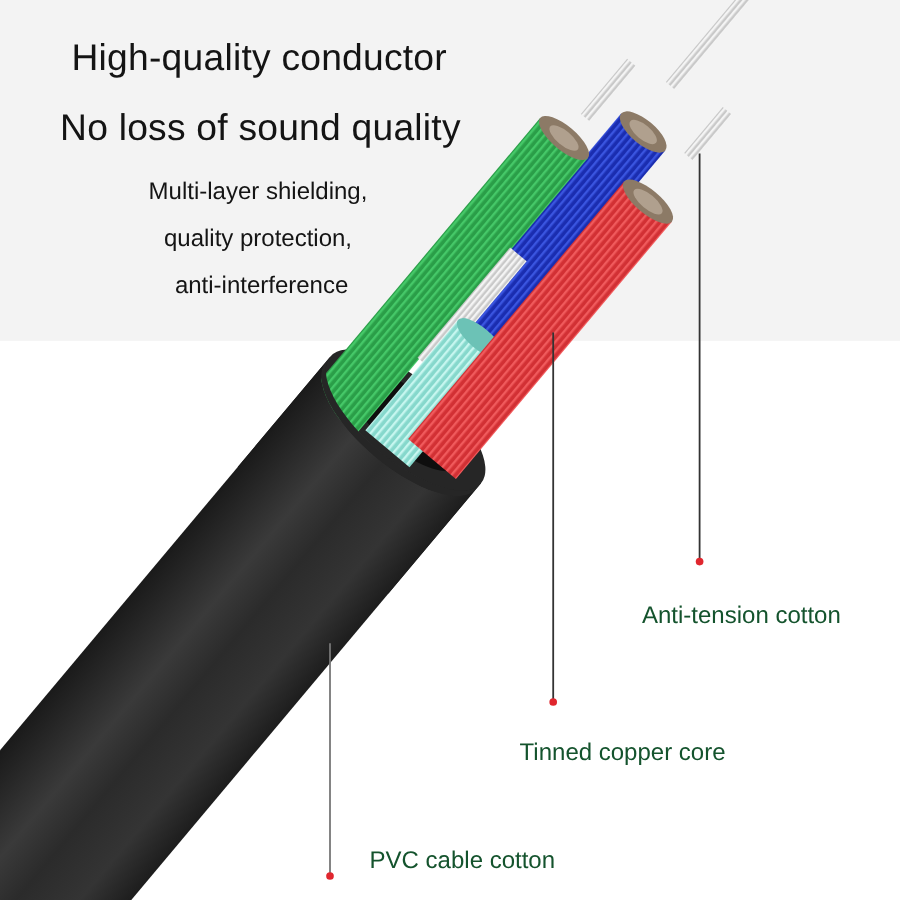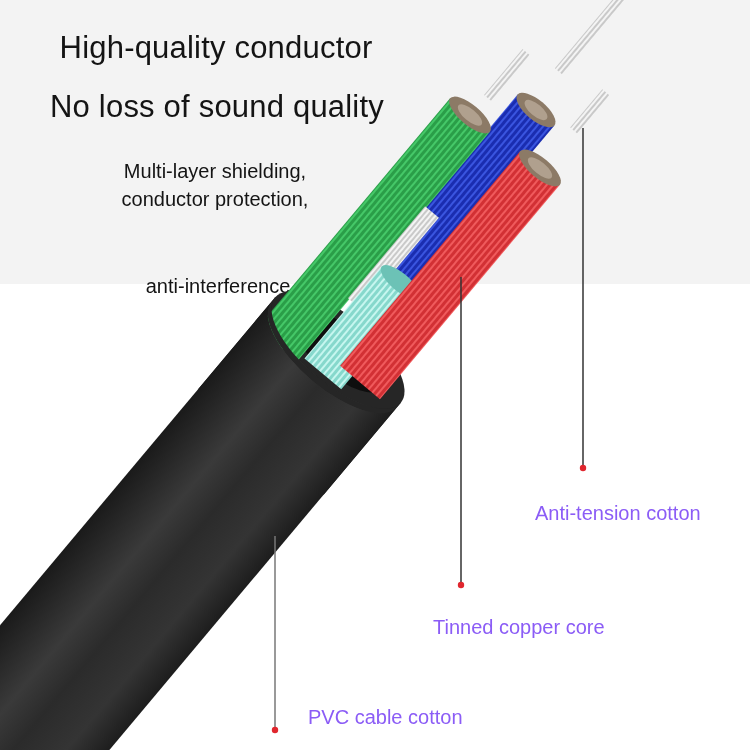--- a/index.html
+++ b/index.html
@@ -16,41 +16,41 @@
     .headline {
       position: absolute; left: 0; width: 440px; text-align: center;
       font-size: 31px; letter-spacing: 0.2px; white-space: nowrap;
     }
     .headline.h1 { top: 30px; left: -4px; }
     .headline.h2 { top: 89px; left: -3px; }
     .sub {
       position: absolute; width: 430px; left: 0; text-align: center;
       font-size: 20px; white-space: nowrap;
     }
-    .sub.s1 { top: 160px; }
+    .sub.s1 { top: 149px; }
     .sub.s2 { top: 188px; }
-    .sub.s3 { top: 227px; left: 3px; margin-top: 48px; }
+    .sub.s3 { top: 227px; left: 3px; }
     svg.art { position: absolute; left: 0; top: 0; }
     .callout-label {
-      position: absolute; font-size: 20px; white-space: nowrap; color: #8b5cf6;
+      position: absolute; font-size: 20px; white-space: nowrap; color: #14532d;
     }
     .lbl-anti { left: 535px; top: 502px; }
     .lbl-tinned { left: 433px; top: 604px; margin-top: 12px; }
     .lbl-pvc { left: 308px; top: 706px; }
   </style>
 </head>
 <body>
 
 <div class="top-band"></div>
 
 <div class="headline h1">High-quality conductor</div>
 <div class="headline h2">No loss of sound quality</div>
 
 <div class="sub s1">Multi-layer shielding,</div>
-<div class="sub s2">conductor protection,</div>
+<div class="sub s2">quality protection,</div>
 <div class="sub s3">anti-interference</div>
 
 <svg class="art" width="750" height="750" viewBox="0 0 750 750">
   <defs>
     <linearGradient id="jacketGrad" x1="0" y1="0" x2="1" y2="0">
       <stop offset="0" stop-color="#1a1a1a"></stop>
       <stop offset="0.35" stop-color="#3a3a3a"></stop>
       <stop offset="0.55" stop-color="#2b2b2b"></stop>
       <stop offset="0.8" stop-color="#343434"></stop>
       <stop offset="1" stop-color="#1d1d1d"></stop>

